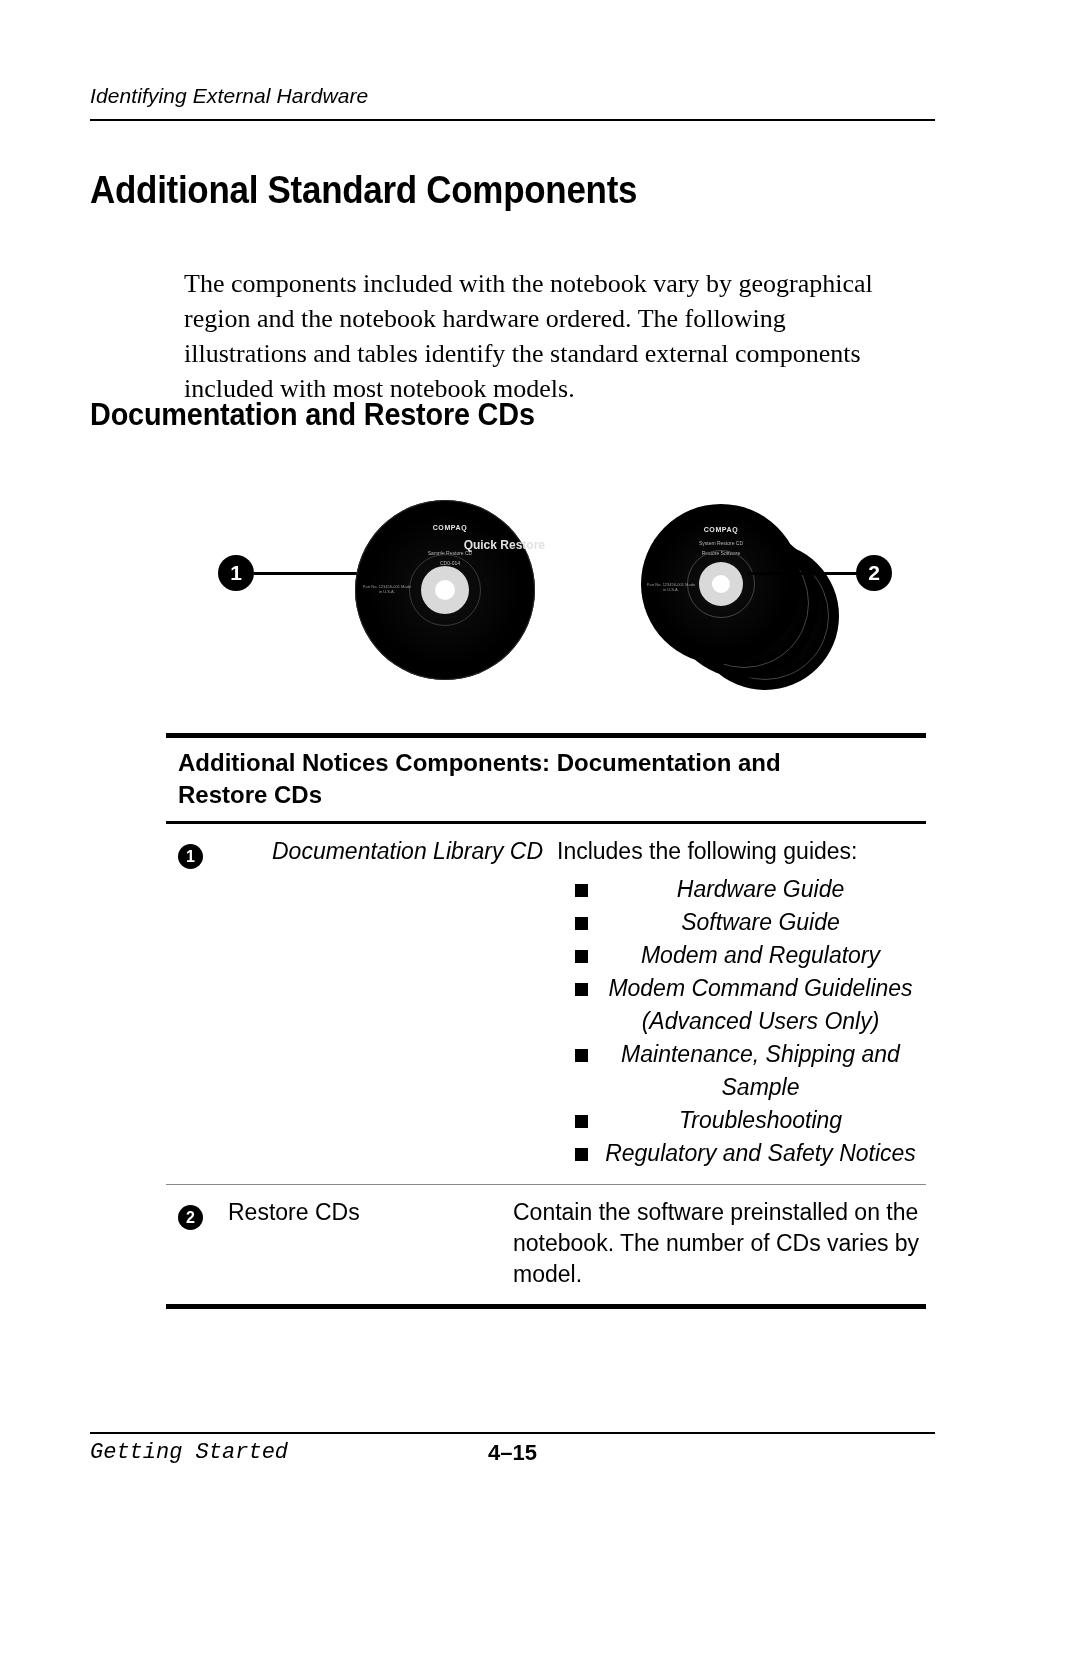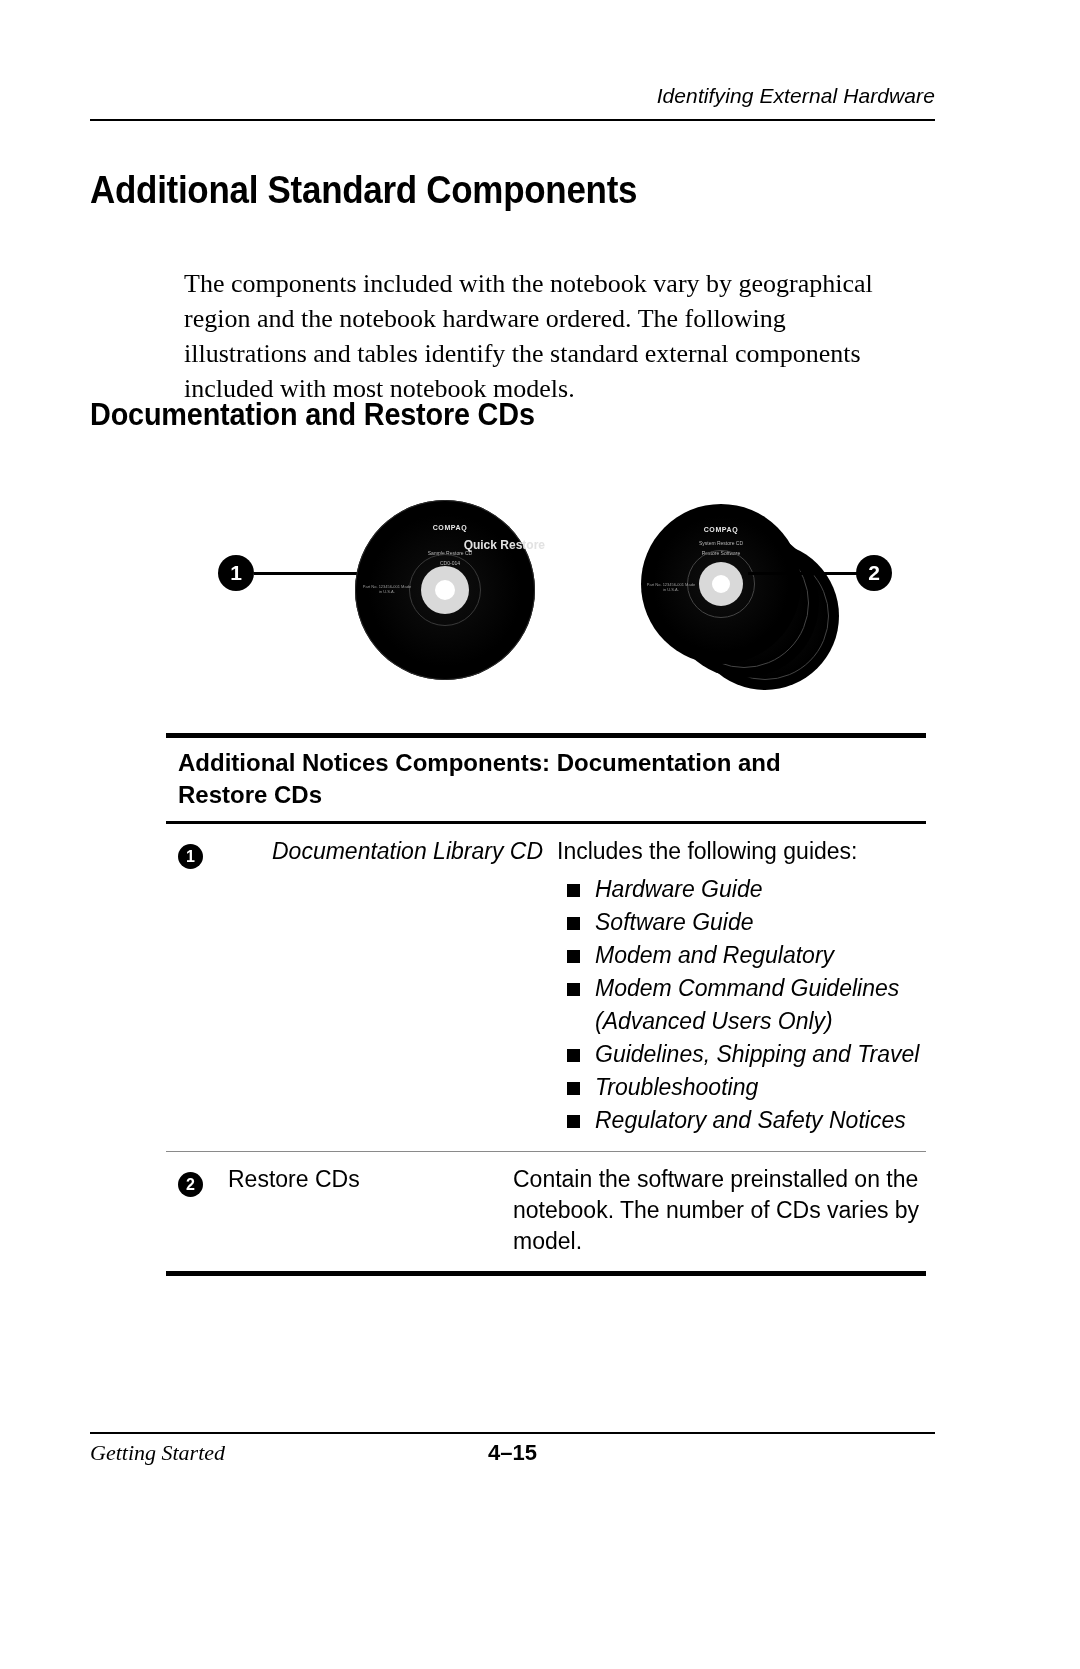--- a/index.html
+++ b/index.html
@@ -24,21 +24,20 @@
     height: 1669px;
     padding: 0;
   }
 
   
   .running-head {
     position: absolute;
     left: 90px;
     top: 84px;
     width: 845px;
-    text-align: right;
     font-family: "Liberation Sans", sans-serif;
     font-style: italic;
     font-size: 21px;
     letter-spacing: 0.1px;
     color: #000;
   }
   .head-rule {
     position: absolute;
     left: 90px;
     top: 119px;
@@ -237,20 +236,21 @@
     line-height: 31px;
   }
 
   .guide-list { margin: 6px 0 0 0; padding: 0; list-style: none; }
   .guide-list li {
     display: flex;
     align-items: flex-start;
     font-style: italic;
     line-height: 33px;
     margin: 0;
+    text-align: center;
   }
   .sq {
     flex: 0 0 38px;
     display: inline-block;
   }
   .sq i {
     display: inline-block;
     width: 13px;
     height: 13px;
     background: #000;
@@ -280,21 +280,21 @@
     left: 90px;
     top: 1432px;
     width: 845px;
     height: 2px;
     background: #000;
   }
   .foot-left {
     position: absolute;
     left: 90px;
     top: 1440px;
-    font-family: Liberation Serif, serif;
+    font-family: Liberation Mono, monospace;
     font-style: italic;
     font-size: 22px;
   }
   .foot-right {
     position: absolute;
     left: 90px;
     top: 1440px;
     width: 845px;
     text-align: center;
     font-family: "Liberation Sans", sans-serif;
@@ -376,21 +376,21 @@
           <li>
             <span class="sq"><i></i></span>
             <span class="guide-text">Modem and Regulatory</span>
           </li>
           <li>
             <span class="sq"><i></i></span>
             <span class="guide-text">Modem Command Guidelines (Advanced Users Only)</span>
           </li>
           <li>
             <span class="sq"><i></i></span>
-            <span class="guide-text">Guidelines, Shipping and Travel</span>
+            <span class="guide-text">Maintenance, Shipping and Sample</span>
           </li>
           <li>
             <span class="sq"><i></i></span>
             <span class="guide-text">Troubleshooting</span>
           </li>
           <li>
             <span class="sq"><i></i></span>
             <span class="guide-text">Regulatory and Safety Notices</span>
           </li>
         </ul>

